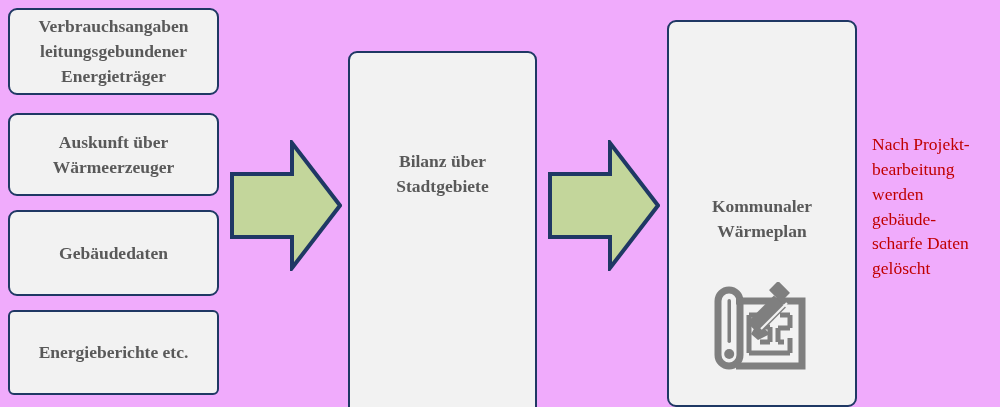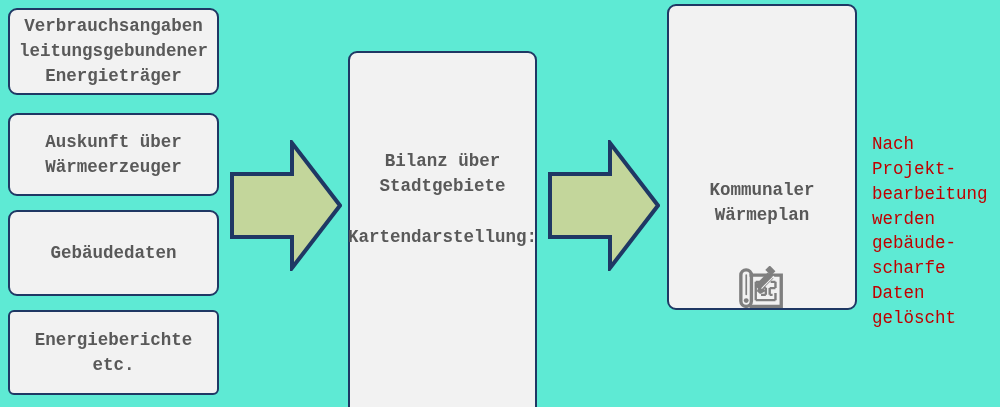--- a/index.html
+++ b/index.html
@@ -4,22 +4,22 @@
 <style>
   html, body {
     margin: 0;
     padding: 0;
     background: #ffffff;
   }
   #canvas {
     position: relative;
     width: 1000px;
     height: 407px;
-    background: #5eead4;
-    font-family: Liberation Mono, monospace;
+    background: #f0abfc;
+    font-family: Liberation Serif, serif;
     overflow: hidden;
   }
 
   
   .card {
     position: absolute;
     box-sizing: border-box;
     background: #f2f2f2;
     border: 2px solid #1f3864;
     border-radius: 9px;
@@ -75,24 +75,24 @@
     font-size: 17.5px;
     font-weight: normal;
     line-height: 1.42;
     color: #595959;
     padding: 0 5px;
   }
 
   
   .right-card {
     left: 667px;
-    top: 4px;
+    top: 20px;
     width: 190px;
-    height: 306px;
-    justify-content: center;
+    height: 387px;
+    justify-content: flex-start;
     padding-top: 172px;
   }
   .right-title {
     font-size: 17.5px;
     font-weight: bold;
     line-height: 1.42;
     color: #595959;
   }
   .blueprint-icon {
     margin-top: 38px;
@@ -155,21 +155,20 @@
   </div>
 
   <svg class="arrow arrow-1" viewBox="0 0 112 131">
     <polygon points="2,34 62,34 62,3 110,65.5 62,128 62,97 2,97" fill="#c3d69b" stroke="#1f3864" stroke-width="4" stroke-linejoin="miter"></polygon>
   </svg>
 
 
   <div class="card center-card">
     <div class="center-title" style="white-space: pre-line;">Bilanz über
 Stadtgebiete</div>
-    <div class="center-sub-head">Kartendarstellung:</div>
   </div>
 
   <svg class="arrow arrow-2" viewBox="0 0 112 131">
     <polygon points="2,34 62,34 62,3 110,65.5 62,128 62,97 2,97" fill="#c3d69b" stroke="#1f3864" stroke-width="4" stroke-linejoin="miter"></polygon>
   </svg>
 
   <div class="card right-card">
     <div class="right-title" style="white-space: pre-line;">Kommunaler
 Wärmeplan</div>
     <svg class="blueprint-icon" viewBox="0 0 96 88">

